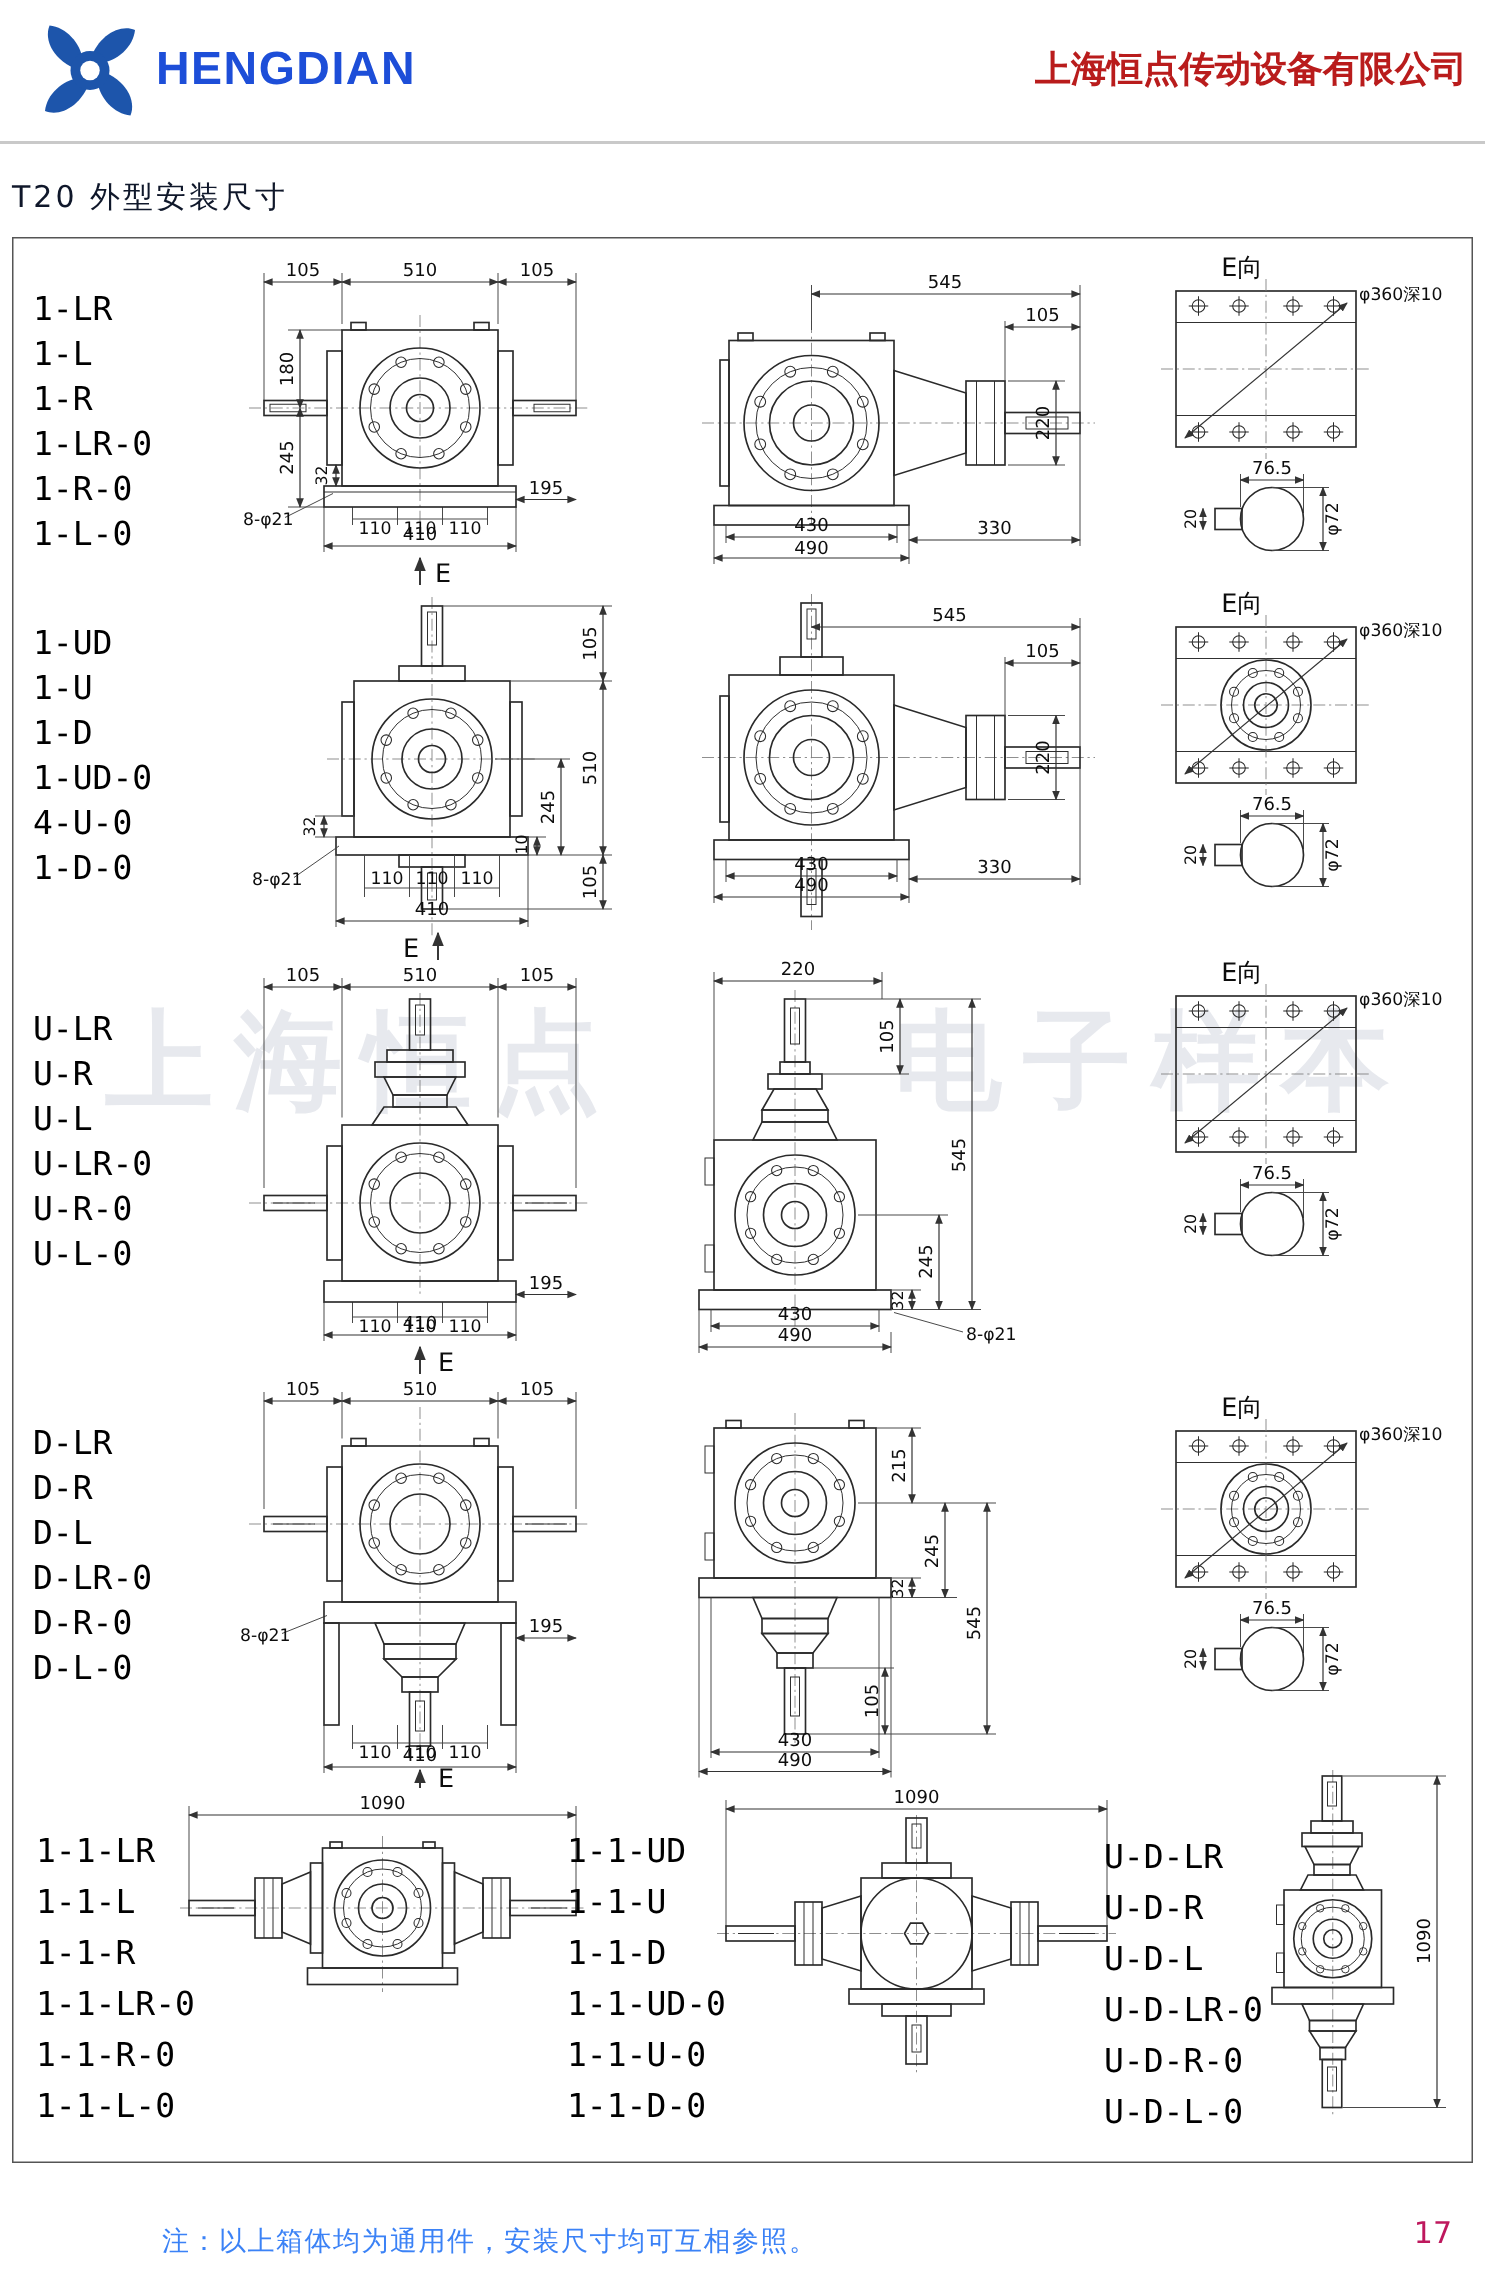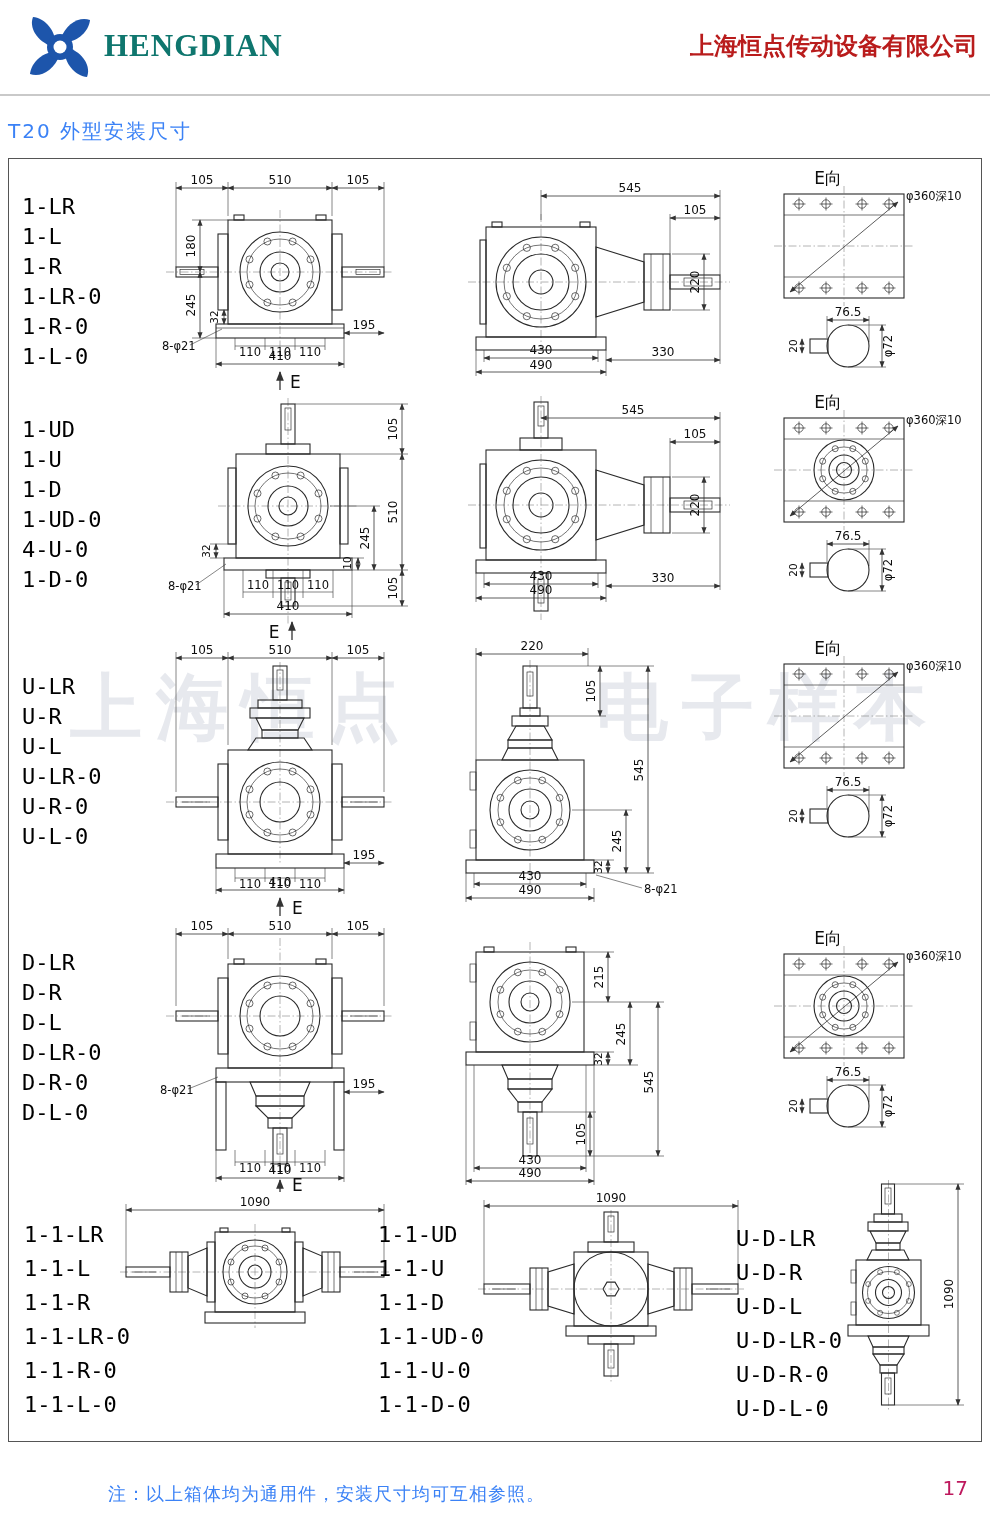--- a/index.html
+++ b/index.html
@@ -1,23 +1,23 @@
 <!DOCTYPE html>
 <html><head>
 <meta charset="utf-8">
 <style>
 *{margin:0;padding:0;box-sizing:border-box}
 body{background:#fff;font-family:"DejaVu Sans",sans-serif}
 .sheet{position:relative;width:990px;height:1513px;background:#fff;overflow:hidden}
 .hdr-line{position:absolute;left:0;top:94px;width:990px;height:2px;background:#c9c9c9}
 .logo{position:absolute;left:28px;top:14px;display:flex;align-items:center;gap:12px}
 .logo svg{position:static}
-.brand{font-size:31px;font-weight:bold;color:#0f766e;letter-spacing:1px;font-family:Liberation Serif, serif}
+.brand{font-size:31px;font-weight:bold;color:#1d4ed8;letter-spacing:1px;font-family:Liberation Sans, sans-serif}
 .company{position:absolute;right:12px;top:30px;font-size:24px;font-weight:bold;color:#b91c1c;font-family:"DejaVu Serif","Liberation Serif",serif}
-.page-title{position:absolute;left:8px;top:118px;font-size:20px;color:#3b82f6;letter-spacing:2px}
+.page-title{position:absolute;left:8px;top:118px;font-size:20px;color:#0f172a;letter-spacing:2px}
 .frame{position:absolute;left:8px;top:158px;width:974px;height:1284px;border:1px solid #555}
 .watermark{position:absolute;left:70px;top:660px;width:870px;display:flex;justify-content:space-between;font-size:72px;font-weight:bold;color:rgba(170,176,195,0.28);letter-spacing:14px;z-index:0;pointer-events:none;font-family:"DejaVu Sans",sans-serif}
 .models{position:absolute;font-family:"DejaVu Sans Mono",monospace;font-size:22px;color:#000000;line-height:30px;z-index:2}
 .models.r5{line-height:34px}
 .note{position:absolute;left:108px;top:1482px;font-size:18px;color:#3b82f6;z-index:2;letter-spacing:1px}
 .pageno{position:absolute;right:22px;top:1476px;font-size:20px;color:#be185d}
 svg.dw{position:absolute;z-index:1;overflow:visible}
 svg .p{stroke:#2a2a2a;stroke-width:1.1;fill:none}
 svg .t{stroke:#2a2a2a;stroke-width:0.65;fill:none}
 svg .cl{stroke:#777;stroke-width:0.55;stroke-dasharray:8 2.5 1.5 2.5;fill:none}

